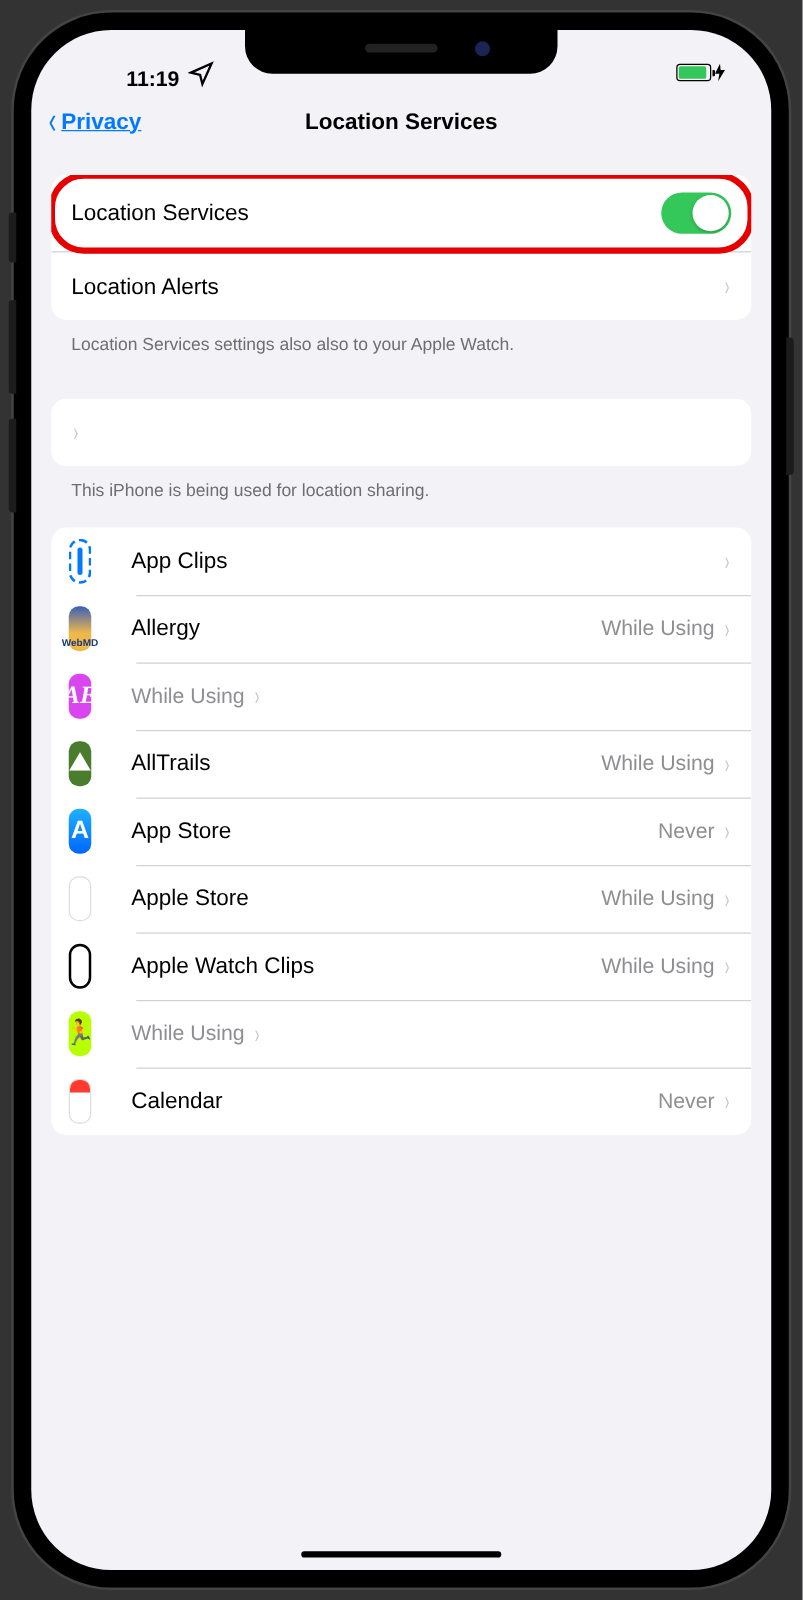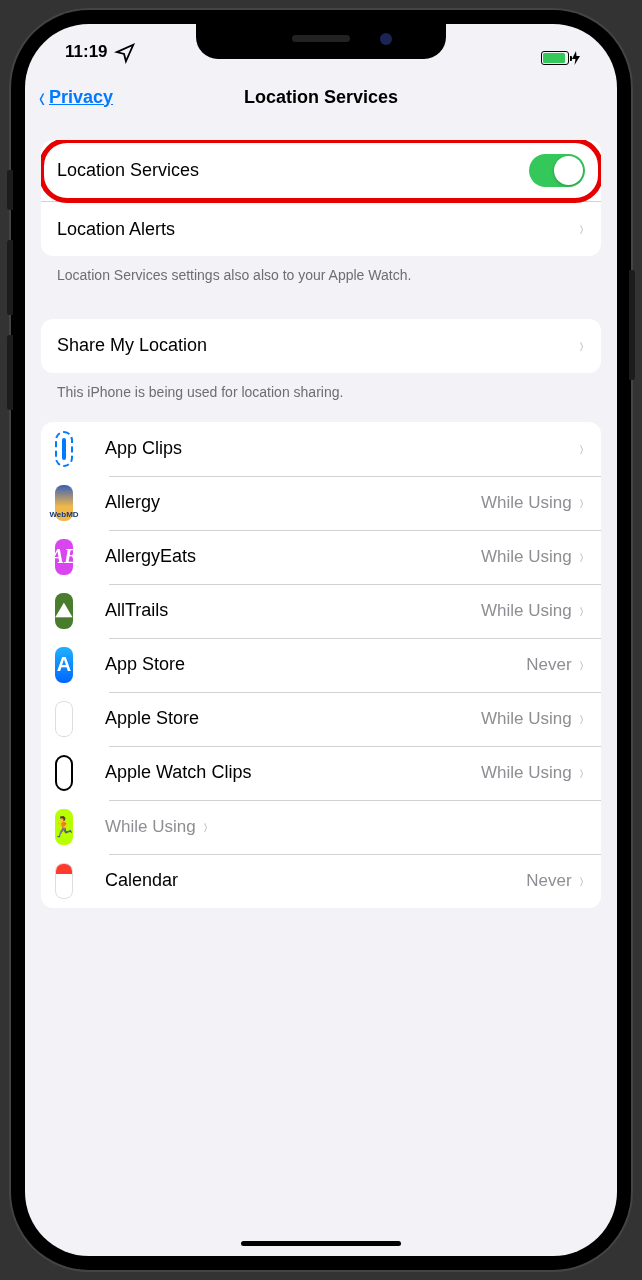--- a/index.html
+++ b/index.html
@@ -15,21 +15,21 @@
 
 
 .side-btn { position: absolute; background: #1c1c1c; }
 .vol-up { left: -4px; top: 230px; width: 6px; height: 75px; border-radius: 3px 0 0 3px; }
 .vol-down { left: -4px; top: 325px; width: 6px; height: 75px; border-radius: 3px 0 0 3px; }
 .silent { left: -4px; top: 160px; width: 6px; height: 40px; border-radius: 3px 0 0 3px; }
 .power { right: -4px; top: 260px; width: 6px; height: 110px; border-radius: 0 3px 3px 0; }
 
 
 .status-bar { height: 50px; display: flex; justify-content: space-between; padding: 18px 36px 0 40px; font-size: 17px; font-weight: 600; color: #000; }
-.status-left { display: flex; align-items: flex-start; gap: 6px; }
+.status-left { display: flex; align-items: flex-end; gap: 6px; margin-left: 36px; }
 .status-right { display: flex; align-items: center; gap: 6px; }
 .location-glyph { font-size: 15px; }
 .battery-wrap { display: flex; align-items: center; gap: 2px; }
 .battery { width: 28px; height: 14px; border: 1.5px solid #000; border-radius: 3px; position: relative; }
 .battery::after { content: ''; position: absolute; right: -4px; top: 3.5px; width: 2.5px; height: 5px; background: #000; border-radius: 0 1px 1px 0; }
 .battery-fill { position: absolute; left: 1px; top: 1px; bottom: 1px; width: 85%; background: #34c759; border-radius: 1.5px; }
 
 
 .nav-bar { height: 46px; display: flex; align-items: center; position: relative; padding: 0 12px; }
 .back-btn { display: flex; align-items: center; gap: 2px; color: #007aff; }
@@ -147,21 +147,20 @@
           <span class="chevron">›</span>
         </div>
       </div>
 
       <div class="footer-text">Location Services settings also also to your Apple Watch.</div>
 
       <div class="spacer"></div>
 
       <div class="group">
         <div class="row">
-          <span class="label">Share My Location</span>
           <span class="chevron">›</span>
         </div>
       </div>
 
       <div class="footer-text">This iPhone is being used for location sharing.</div>
 
       <div class="spacer-sm"></div>
 
       <div class="app-group" id="app-list">
           <div class="app-row">
@@ -172,21 +171,20 @@
           <div class="app-row">
             <div class="sep"></div>
             <div class="app-icon ic-allergy">WebMD</div>
             <div class="app-label">Allergy</div>
             <div class="app-status">While Using</div>
             <div class="app-chevron">›</div>
           </div>
           <div class="app-row">
             <div class="sep"></div>
             <div class="app-icon ic-allergyeats">AE</div>
-            <div class="app-label">AllergyEats</div>
             <div class="app-status">While Using</div>
             <div class="app-chevron">›</div>
           </div>
           <div class="app-row">
             <div class="sep"></div>
             <div class="app-icon ic-alltrails">⛰</div>
             <div class="app-label">AllTrails</div>
             <div class="app-status">While Using</div>
             <div class="app-chevron">›</div>
           </div>

